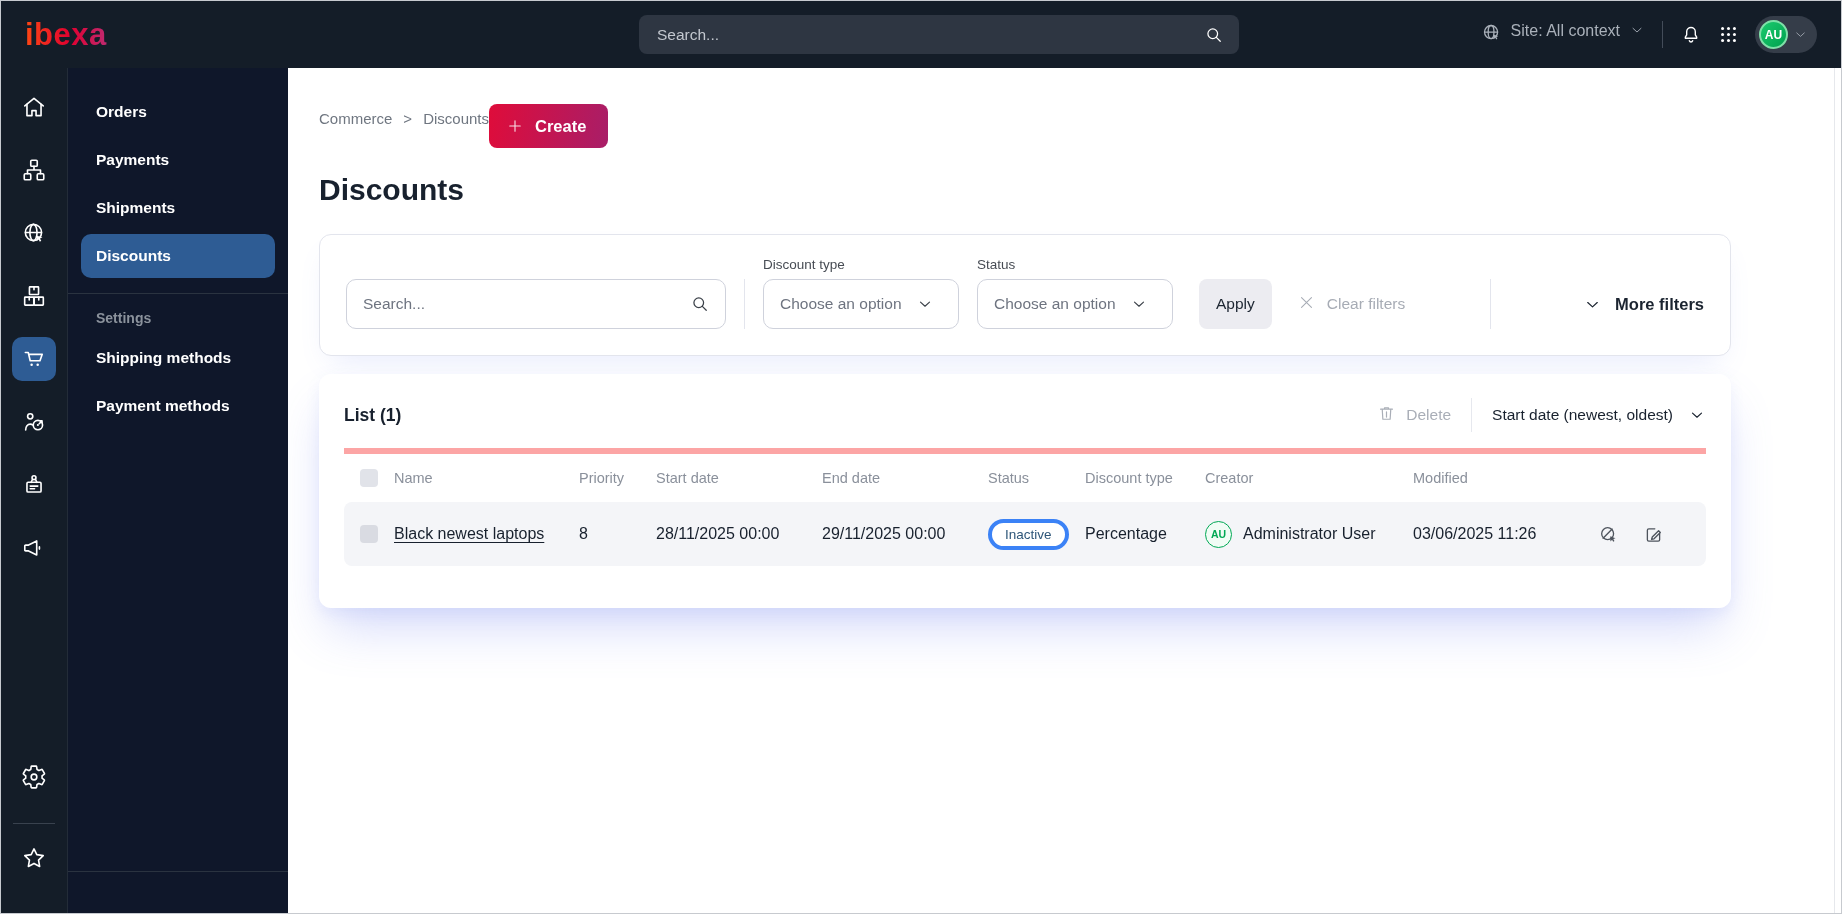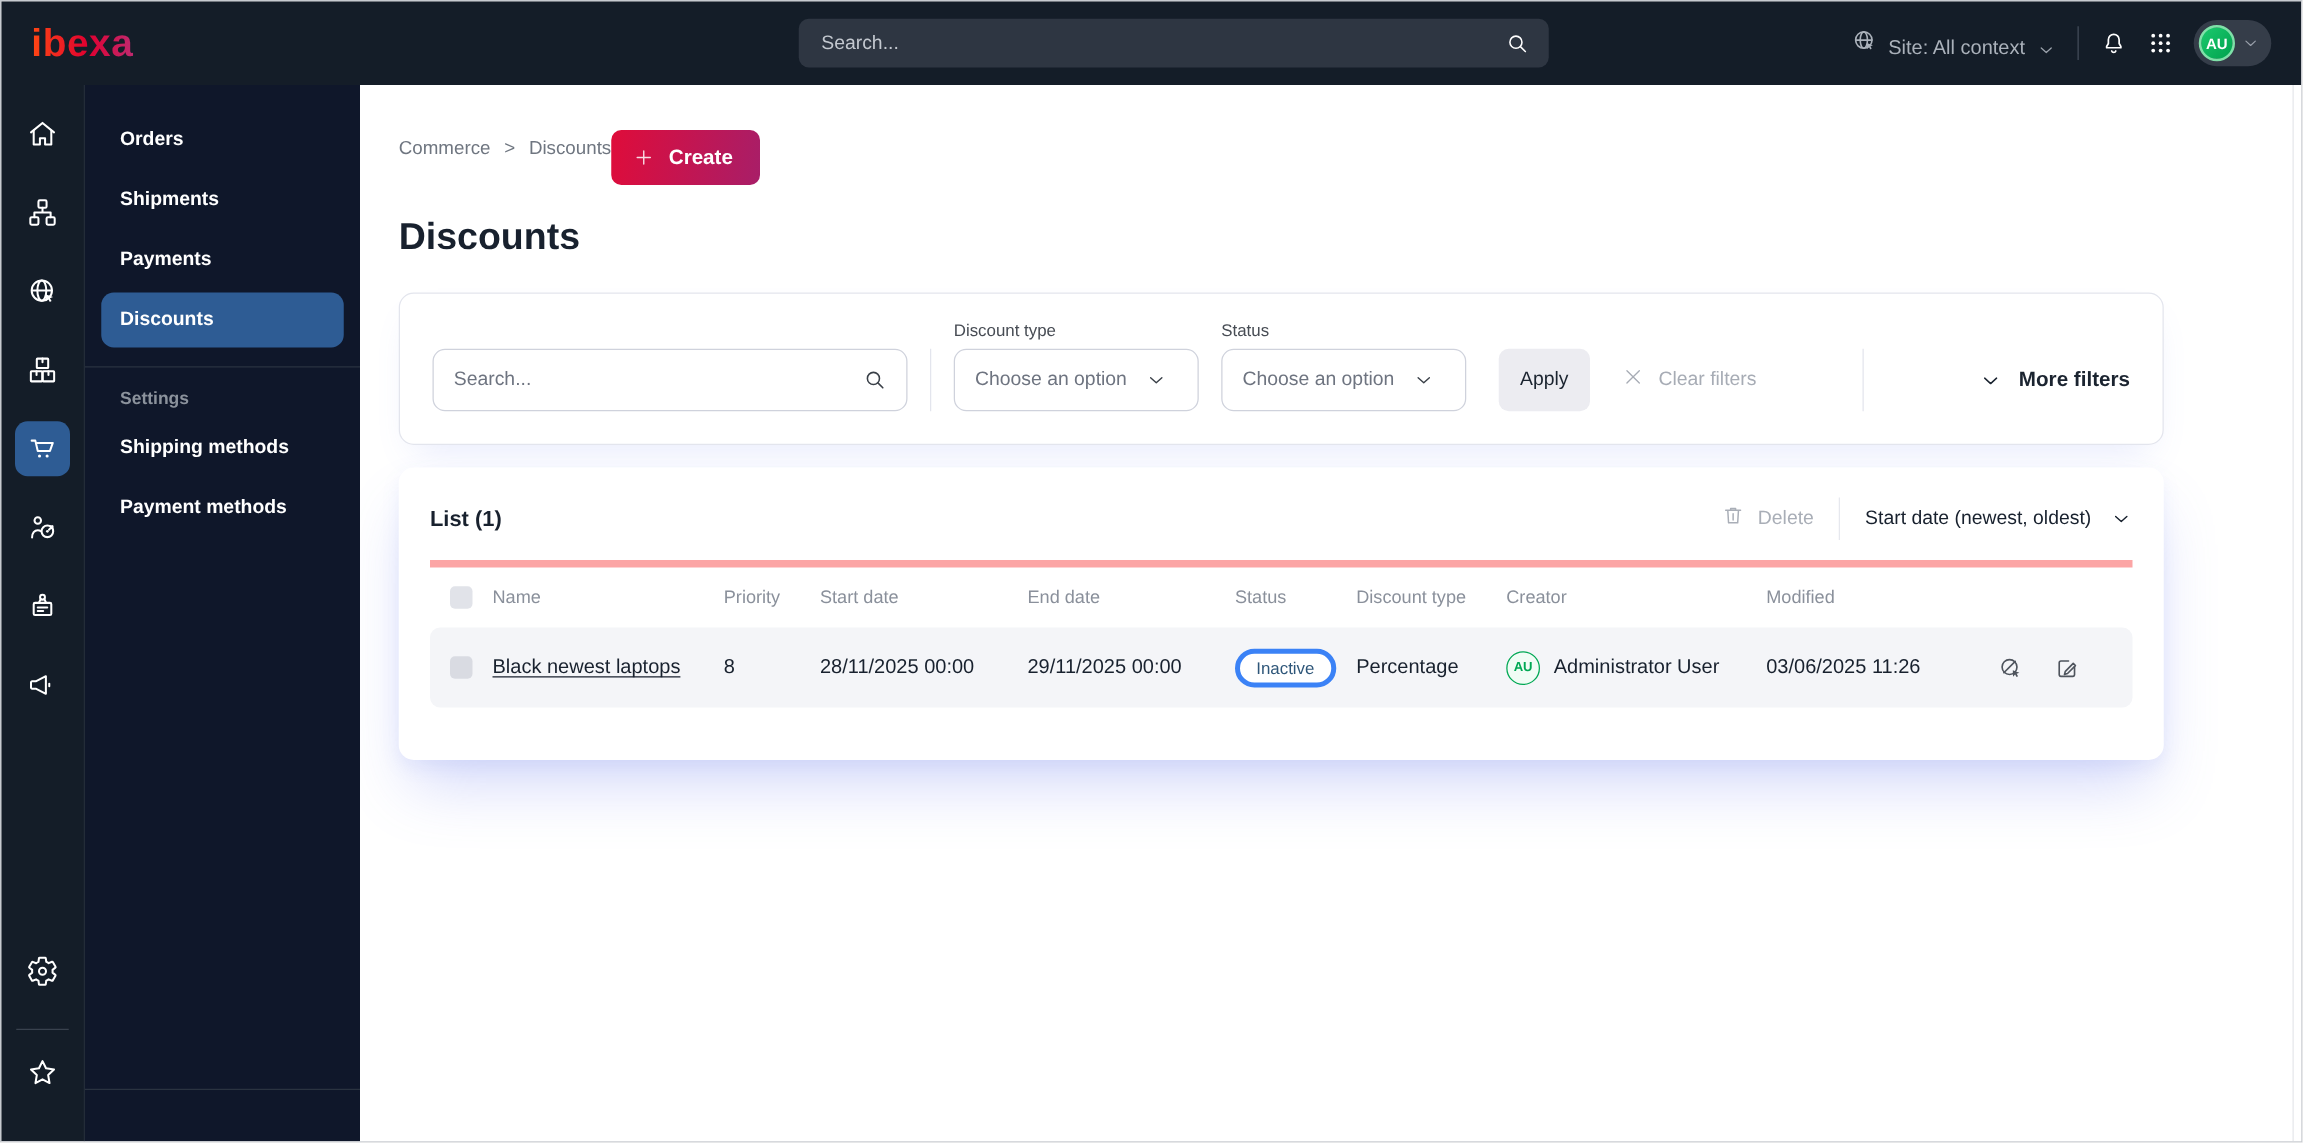--- a/index.html
+++ b/index.html
@@ -11,21 +11,21 @@
   .topbar { flex:0 0 67px; background:#141d28; display:flex; align-items:center; padding:0 24px; position:relative; }
   .logo { font-size:31px; font-weight:800; letter-spacing:.5px;
           background:linear-gradient(90deg,#ff4713,#e00030 55%,#bf2a70);
           -webkit-background-clip:text; background-clip:text; color:transparent; -webkit-text-fill-color:transparent; cursor:pointer; }
   .topbar-search { position:absolute; left:638px; top:14px; width:600px; height:39px; background:#2e3642; border-radius:8px;
           display:flex; align-items:center; padding:0 15px 0 18px; }
   .topbar-search input { flex:1; background:transparent; border:none; outline:none; color:#dfe3e8; font-size:15.5px; font-family:inherit; }
   .topbar-search input::placeholder { color:#c3c8cf; }
   .tb-search-icon { color:#fff; display:flex; }
   .topbar-right { margin-left:auto; display:flex; align-items:center; gap:17px; }
-  .site-ctx { display:flex; align-items:flex-end; gap:9px; color:#aab1ba; font-size:16px; cursor:pointer; }
+  .site-ctx { display:flex; align-items:flex-start; gap:9px; color:#aab1ba; font-size:16px; cursor:pointer; }
   .tb-divider { width:1px; height:27px; background:#434c59; }
   .tb-icon-btn { color:#fff; display:flex; cursor:pointer; }
   .avatar-pill { background:#353d49; border-radius:19px; height:37px; padding:0 9px 0 4px; display:flex; align-items:center; gap:5px; cursor:pointer; }
   .avatar-circle { width:29px; height:29px; border-radius:50%; background:linear-gradient(135deg,#1bca6e,#00a14e);
           border:2px solid #7fe0a8; color:#fff; font-weight:700; font-size:12px; display:flex; align-items:center; justify-content:center; }
   .chev { display:flex; color:#9aa1ab; }
 
   
   .body { flex:1; display:flex; min-height:0; }
 
@@ -244,22 +244,22 @@
         <div class="rail-btn">
           <svg class="ic" width="26" height="26" viewBox="0 0 24 24">
               <path d="M12 3.6l2.6 5.3 5.9.9-4.3 4.1 1 5.9L12 17l-5.2 2.8 1-5.9-4.3-4.1 5.9-.9z"></path>
             </svg>
         </div>
       </div>
     </div>
 
     <div class="panel">
       <div class="menu-item">Orders</div>
+      <div class="menu-item">Payments</div>
       <div class="menu-item">Shipments</div>
-      <div class="menu-item">Payments</div>
       <div class="menu-item active">Discounts</div>
       <div class="menu-divider"></div>
       <div class="menu-section">Settings</div>
       <div class="menu-item">Shipping methods</div>
       <div class="menu-item">Payment methods</div>
       <div class="panel-bottom"></div>
     </div>
 
     <div class="main">
 

